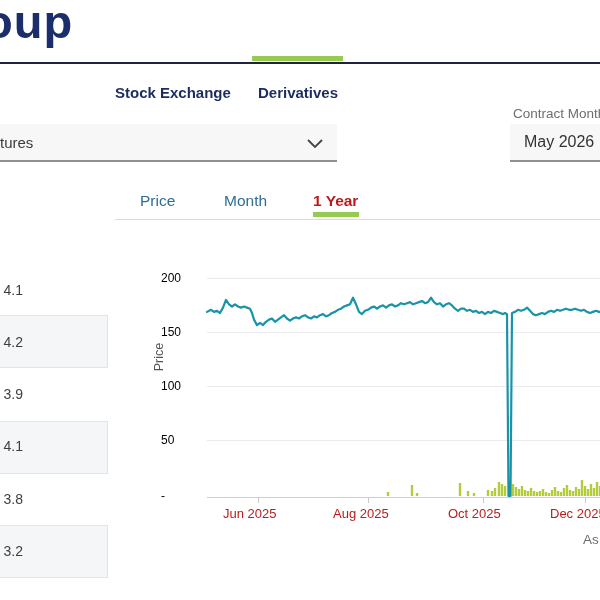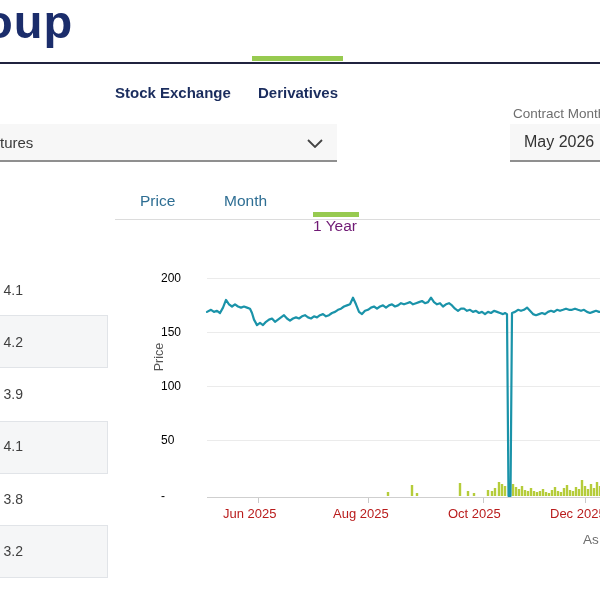--- a/index.html
+++ b/index.html
@@ -21,21 +21,21 @@
     border-bottom:2px solid #8f8f8f; display:flex; align-items:center; cursor:pointer; }
   .select-left { left:0; width:337px; padding-left:0; }
   .select-right { left:510px; width:150px; padding-left:14px; }
   .select-value { font-size:15px; color:#3a3a3a; white-space:nowrap; }
   .select-right .select-value { font-size:16px; color:#333; }
   .chevron { position:absolute; right:14px; top:15px; }
   .field-label { position:absolute; left:513px; top:106px; font-size:13.5px; color:#6e6e6e; white-space:nowrap; }
 
   
   .tab { position:absolute; top:192px; font-size:15.5px; color:#2e6e93; white-space:nowrap; cursor:pointer; }
-  .tab.active { color:#701a75; font-weight:400;margin-top:25px; }
+  .tab.active { color:#b91c1c; font-weight:700; }
   .tab-underline { position:absolute; left:313px; top:212px; width:46px; height:5px; background:#97ca50; }
   .tab-baseline { position:absolute; left:115px; top:219px; width:485px; height:1px; background:#dcdcdc; }
 
   
   .row-stripe { position:absolute; left:-12px; width:120px; height:53px;
     background:#f5f6f7; border:1px solid #e1e4e8; }
   .row-value { position:absolute; left:-6px; width:29px; text-align:right;
     font-size:14px; color:#3f3f3f; }
 
   

